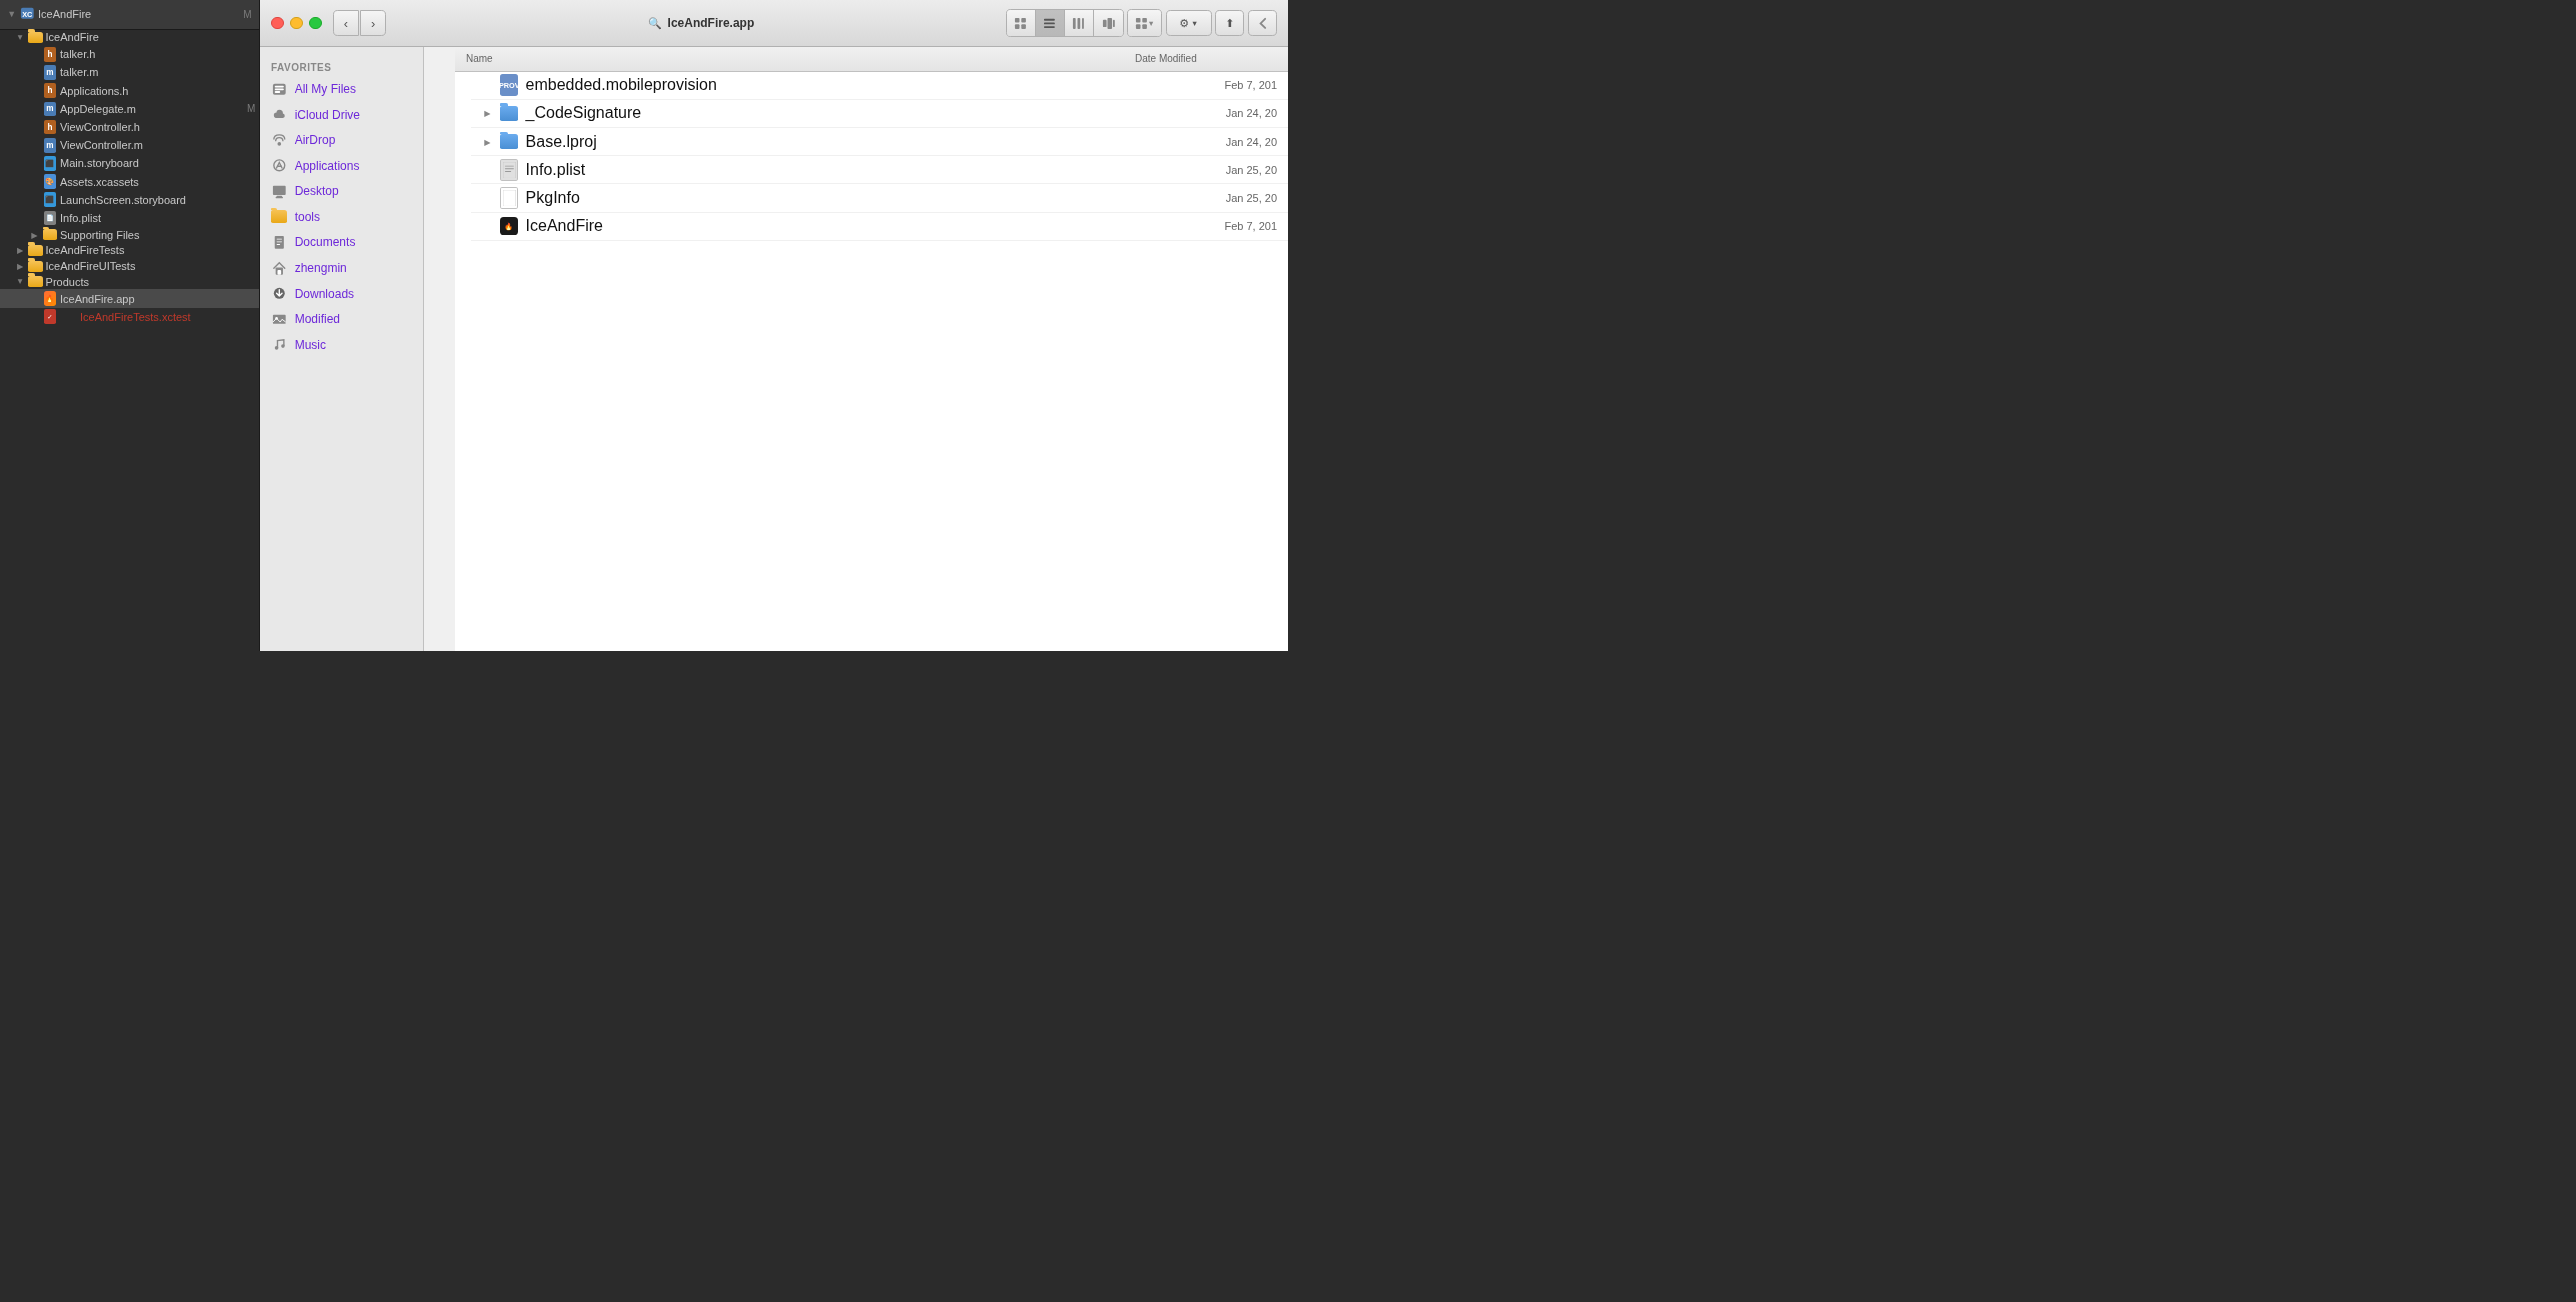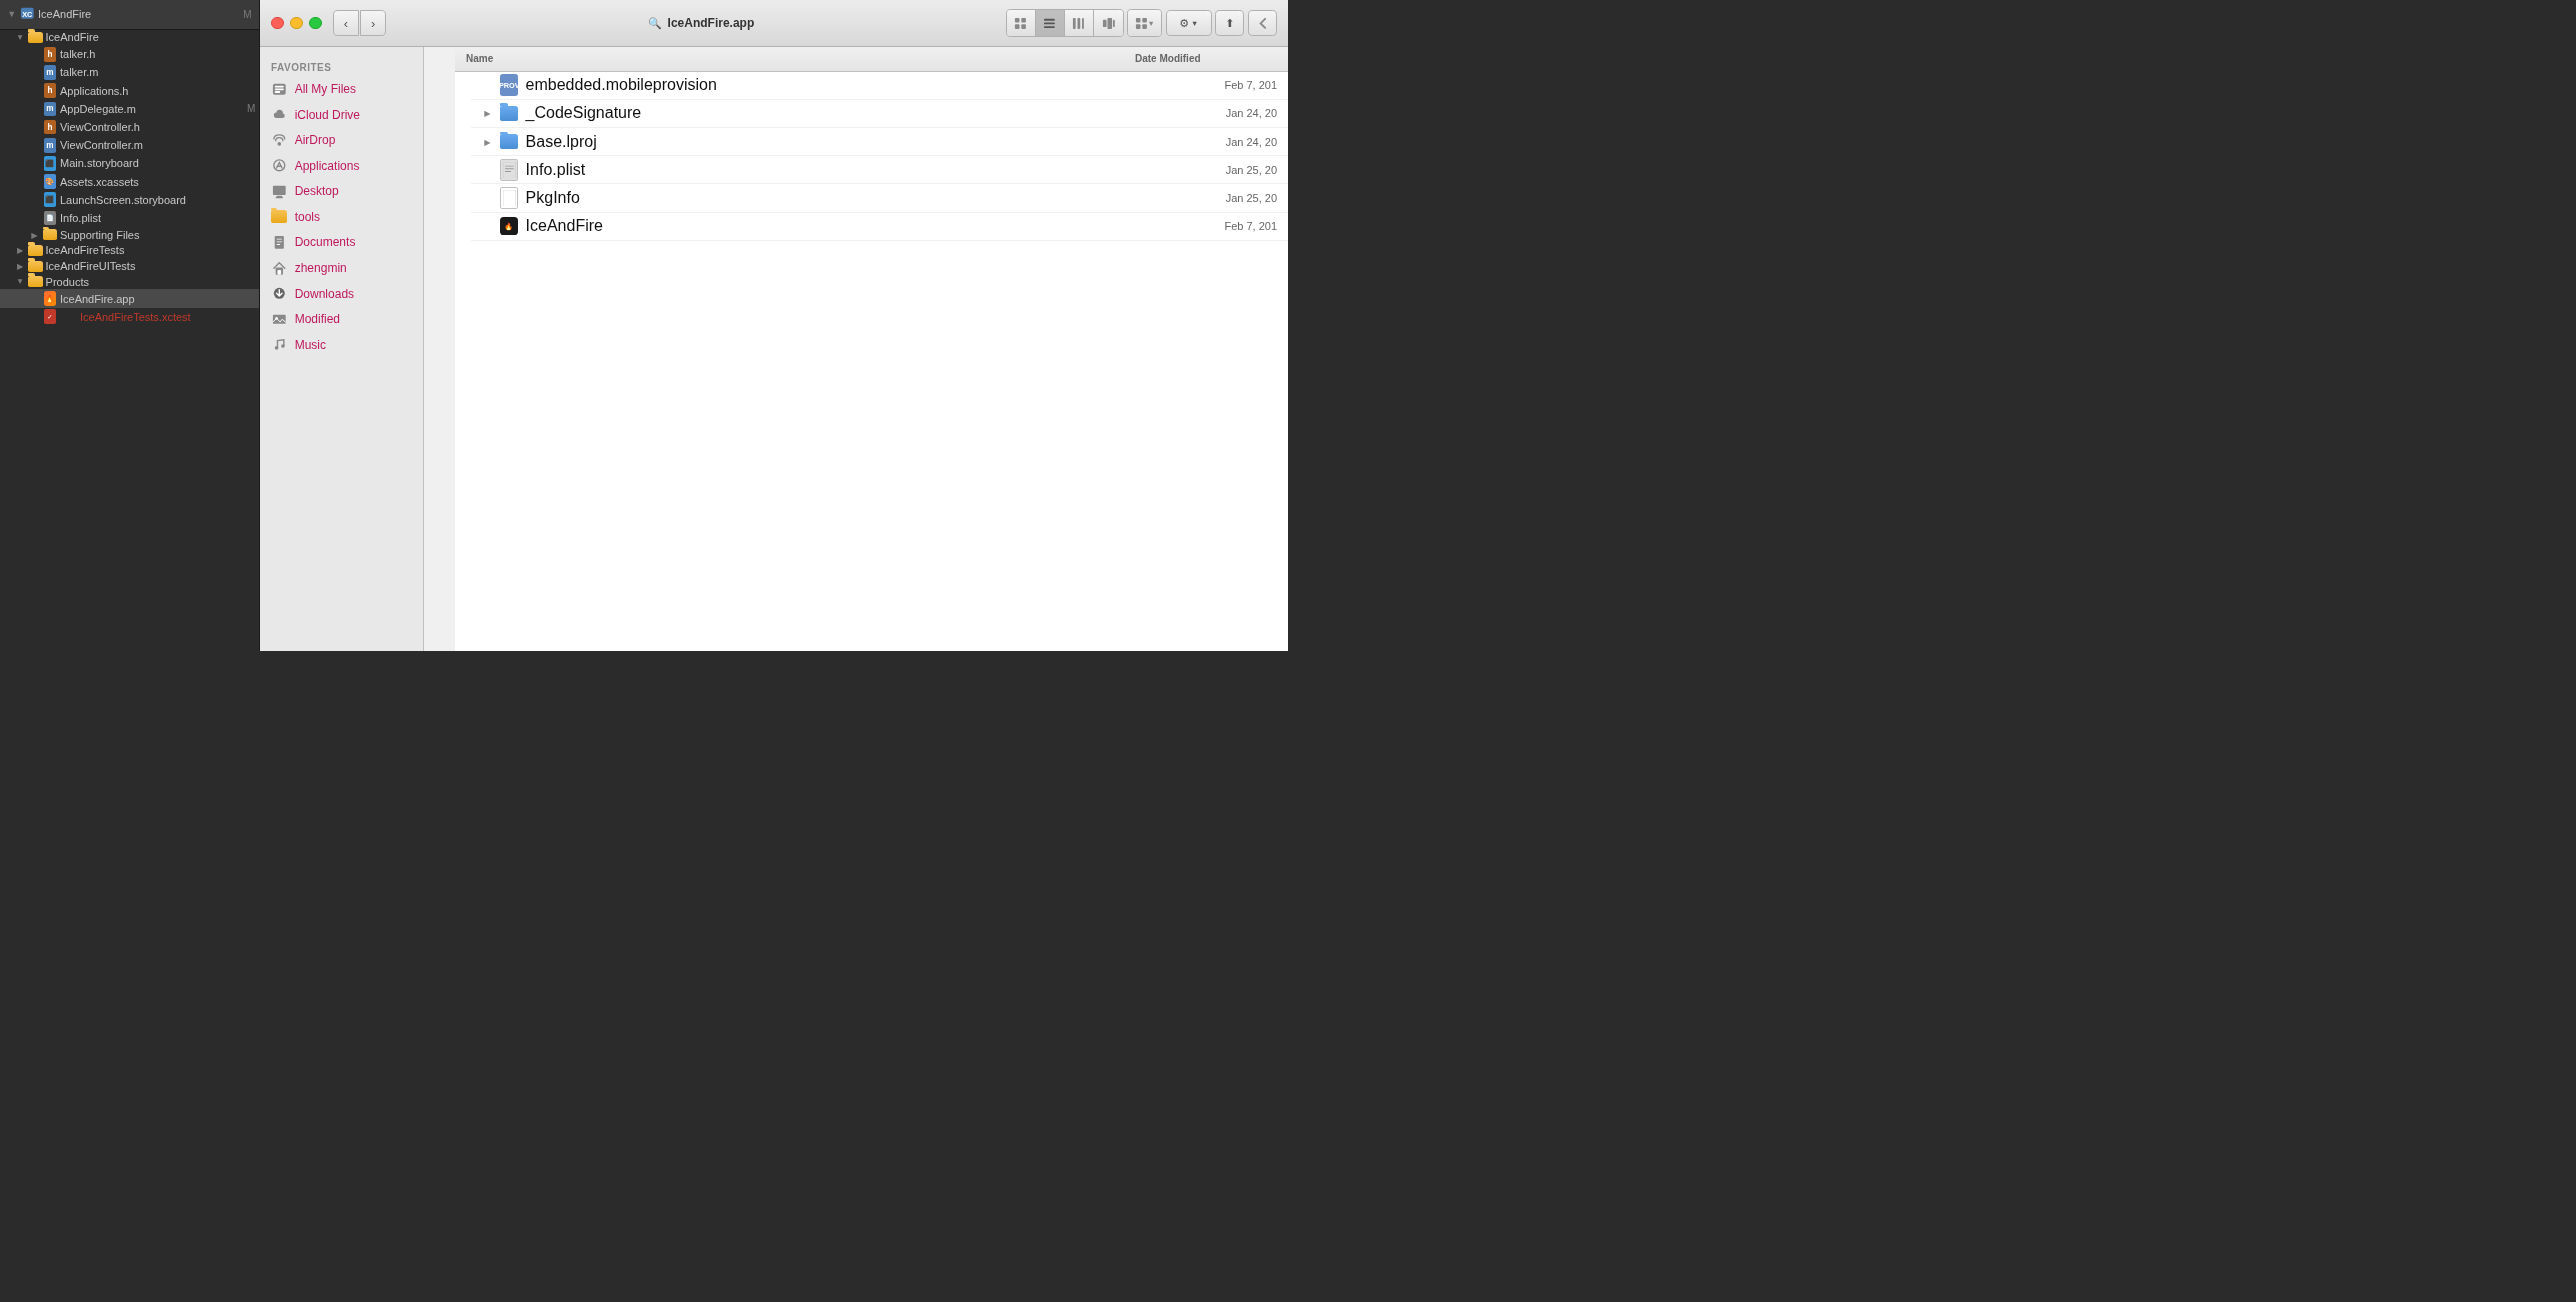--- a/index.html
+++ b/index.html
@@ -356,21 +356,21 @@
       letter-spacing: 0.5px;
     }
 
     .finder-sidebar-item {
       display: flex;
       align-items: center;
       padding: 4.6px 11px;
       cursor: pointer;
       gap: 7.3px;
       font-size: 12px;
-      color: #be185d;
+      color: #6d28d9;
     }
 
     .finder-sidebar-icon {
       width: 16.4px;
       height: 16.4px;
       display: flex;
       align-items: center;
       justify-content: center;
       color: #666;
       font-size: 12.8px;
@@ -387,21 +387,21 @@
 
     .finder-column-header {
       display: flex;
       background: linear-gradient(180deg, #f0f0f0 0%, #e4e4e4 100%);
       border-bottom: 0.9px solid #c0c0c0;
       padding: 3.6px 0;
     }
 
     .col-header {
       font-size: 10px;
-      font-weight: 700;
+      font-weight: 400;
       color: #666;
       padding: 2.7px 11px;
     }
 
     .col-name { flex: 1; }
     .col-date { width: 164px; }
 
     .finder-file-list {
       flex: 1;
       overflow-y: auto;

